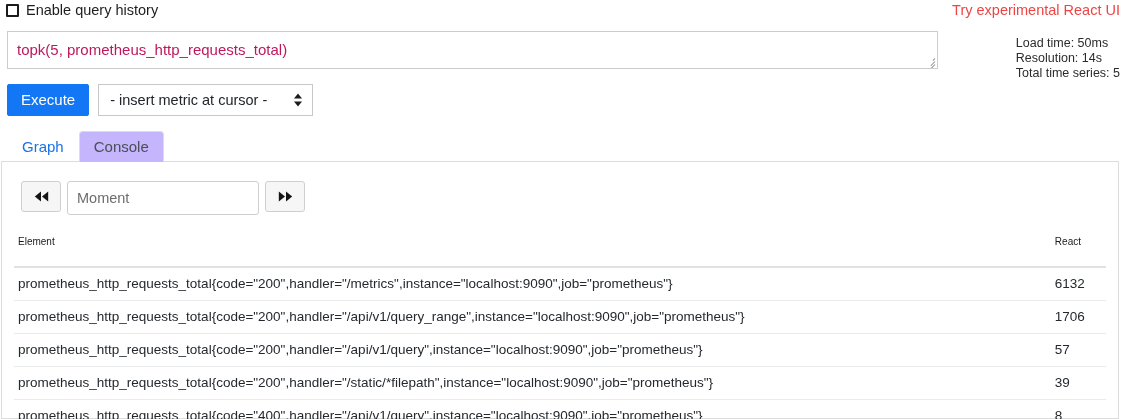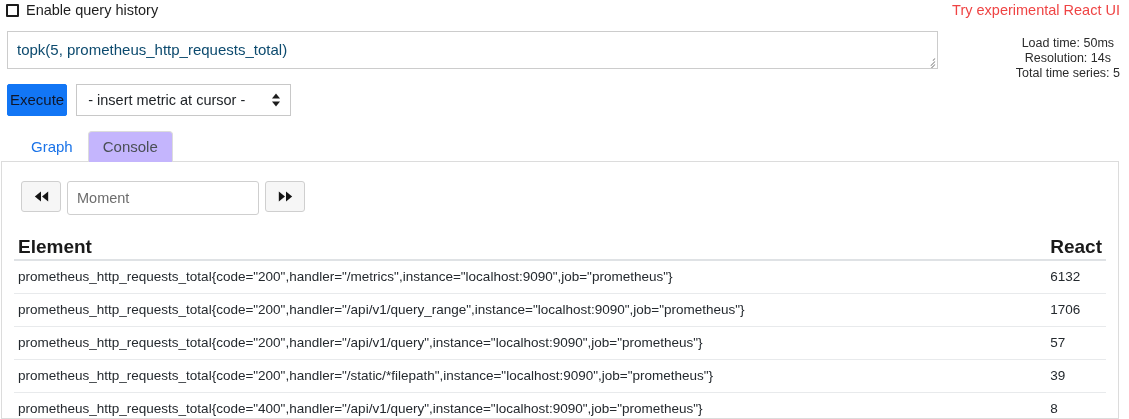--- a/index.html
+++ b/index.html
@@ -65,21 +65,21 @@
     height: 38px;
     border: 1px solid #ccc;
     background: #fff;
     box-sizing: border-box;
     overflow: hidden;
   }
   .query-text {
     position: absolute;
     left: 9px; top: 9px;
     font-size: 15px;
-    color: #0c4a6e;
+    color: #be185d;
     font-family: "Liberation Sans", sans-serif;
     white-space: nowrap;
   }
   .resize-grip {
     position: absolute;
     right: 1px; bottom: 1px;
     width: 12px; height: 12px;
     pointer-events: none;
   }
   .resize-grip i {
@@ -91,42 +91,42 @@
     transform-origin: right center;
   }
   .resize-grip i:nth-child(1) { bottom: 2px; width: 9px; }
   .resize-grip i:nth-child(2) { bottom: 5px; width: 6px; }
   .resize-grip i:nth-child(3) { bottom: 8px; width: 3px; }
 
   
   .stats {
     position: absolute;
     right: 9px; top: 36px;
-    text-align: center;
+    text-align: left;
     font-size: 12.5px;
     line-height: 15px;
     color: #2b2b2b;
     white-space: nowrap;
   }
 
   
   .execute-row {
     position: absolute;
     left: 7px; top: 84px;
     display: flex;
     align-items: stretch;
     gap: 9px;
   }
   .execute-btn {
     background: #1276f5;
-    color: #0f172a;
+    color: #ffffff;
     border: 1px solid #1276f5;
     font-size: 15px;
     font-family: "Liberation Sans", sans-serif;
-    padding: 0 2px;
+    padding: 0 13px;
     height: 32px;
     line-height: 30px;
     border-radius: 2px;
     cursor: pointer;
   }
   .metric-select {
     -webkit-appearance: none;
     appearance: none;
     background: #fff;
     border: 1px solid #c8c8c8;
@@ -160,21 +160,21 @@
     border-bottom: 5px solid #1c1c1c;
   }
   .select-arrows b:last-child {
     bottom: 1px;
     border-top: 5px solid #1c1c1c;
   }
 
   
   .tabs {
     position: absolute;
-    left: 16px; top: 131px;
+    left: 7px; top: 131px;
     display: flex;
     align-items: flex-end;
     height: 31px;
     z-index: 3;
     text-align: right;
   }
   .tab {
     font-size: 15px;
     padding: 6px 14px 7px;
     line-height: 17px;
@@ -247,24 +247,24 @@
   
   .results-table {
     position: absolute;
     left: 12px; top: 69px;
     width: 1092px;
     border-collapse: collapse;
     font-size: 13.5px;
   }
   .results-table th {
     text-align: left;
-    font-weight: bold;
-    font-size: 19px;
+    font-weight: normal;
+    font-size: 10px;
     color: #1a1a1a;
-    padding: 5px 4px 1px;
+    padding: 5px 4px 19px;
     border-bottom: 2px solid #dfe2e5;
   }
   .results-table td {
     padding: 8px 4px 9px;
     border-bottom: 1px solid #e8eaec;
     color: #24292e;
     white-space: nowrap;
     overflow: hidden;
   }
   .col-element { width: 1044px; }

